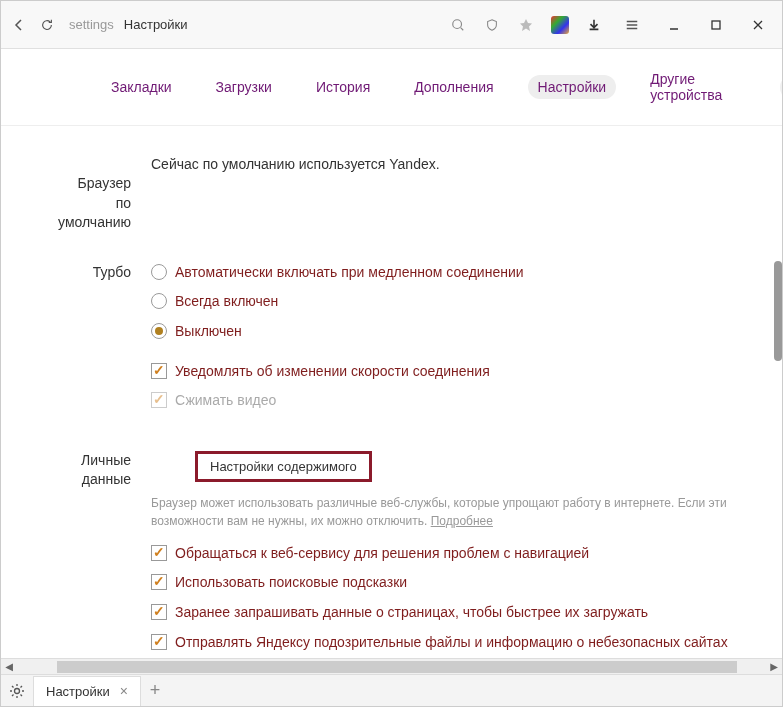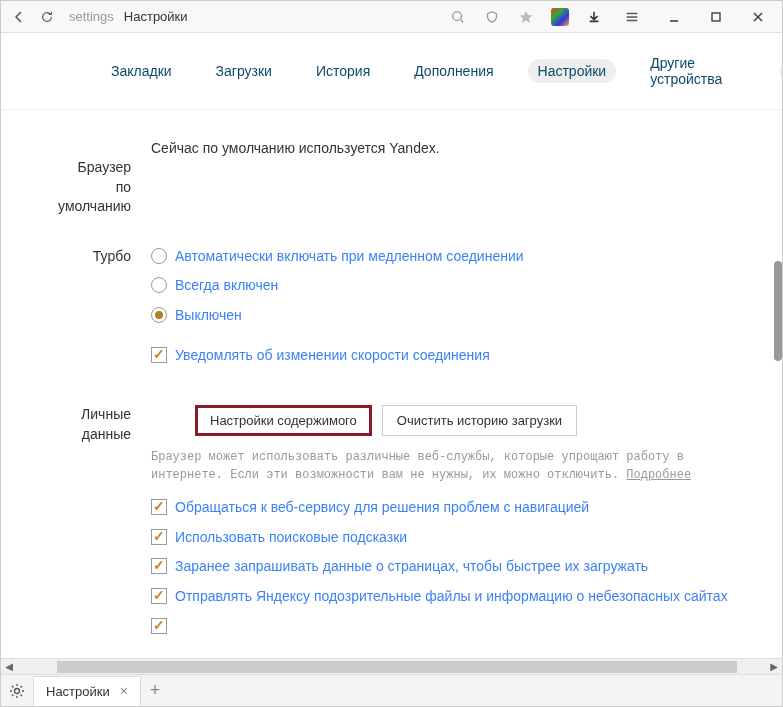--- a/index.html
+++ b/index.html
@@ -1,55 +1,55 @@
 <!DOCTYPE html>
 <html><head>
 <meta charset="utf-8">
 <style>
 * { box-sizing: border-box; margin: 0; padding: 0; }
 body { font-family: Arial, sans-serif; font-size: 13px; color: #333; background: #fff; width: 783px; height: 707px; overflow: hidden; position: relative; border: 1px solid #ccc; }
 
 
-.titlebar { height: 32px; display: flex; align-items: center; padding: 0 4px; border-bottom: 1px solid #e0e0e0; background: #f8f8f8; }
+.titlebar { height: 48px; display: flex; align-items: center; padding: 0 4px; border-bottom: 1px solid #e0e0e0; background: #f8f8f8; }
 .titlebar .nav-btn { width: 28px; height: 28px; display: flex; align-items: center; justify-content: center; color: #666; cursor: pointer; }
 .titlebar .url-area { flex: 1; display: flex; align-items: center; padding: 0 8px; gap: 6px; }
 .titlebar .url-text { color: #999; font-size: 13px; }
 .titlebar .url-title { color: #333; font-size: 13px; margin-left: 4px; }
 .titlebar .right-icons { display: flex; align-items: center; gap: 2px; }
 .titlebar .icon-btn { width: 32px; height: 28px; display: flex; align-items: center; justify-content: center; color: #555; cursor: pointer; }
 .titlebar .win-btn { width: 40px; height: 28px; display: flex; align-items: center; justify-content: center; color: #555; cursor: pointer; }
 .ext-icon { width: 18px; height: 18px; background: linear-gradient(135deg,#e33,#3a3,#33e,#ea3); border-radius: 3px; }
 
 
 .nav-tabs { display: flex; align-items: center; padding: 18px 40px 18px 100px; gap: 24px; border-bottom: 1px solid #eee; }
-.nav-tabs .tab { color: #0c4a6e; font-size: 14px; cursor: pointer; padding: 4px 10px; }
+.nav-tabs .tab { color: #701a75; font-size: 14px; cursor: pointer; padding: 4px 10px; }
 .nav-tabs .tab.active { background: #eee; border-radius: 12px; }
 .nav-tabs .spacer { flex: 1; }
 .nav-tabs .search-pill { background: #f0f0f0; border-radius: 14px; padding: 6px 14px; color: #999; font-size: 13px; max-width: 90px; overflow: hidden; white-space: nowrap; }
 
 
 .content { padding: 30px 40px 20px 40px; height: 560px; overflow-y: auto; position: relative; }
 .section { display: flex; margin-bottom: 30px; }
 .section-label { width: 110px; text-align: right; padding-right: 20px; color: #333; font-size: 14px; line-height: 1.4; }
 .section-body { flex: 1; }
 .section-body .text-line { font-size: 14px; color: #333; margin-bottom: 16px; }
 
-.radio-row, .check-row { display: flex; align-items: flex-start; gap: 8px; margin-bottom: 10px; font-size: 14px; color: #3b82f6; line-height: 1.4; }
+.radio-row, .check-row { display: flex; align-items: flex-start; gap: 8px; margin-bottom: 10px; font-size: 14px; color: #7f1d1d; line-height: 1.4; }
 .radio { width: 16px; height: 16px; border: 1px solid #999; border-radius: 50%; flex-shrink: 0; position: relative; background: #fff; margin-top: 1px; }
 .radio.checked::after { content: ''; position: absolute; width: 8px; height: 8px; background: #b08020; border-radius: 50%; top: 3px; left: 3px; }
 .checkbox { width: 16px; height: 16px; border: 1px solid #999; flex-shrink: 0; position: relative; background: #fff; margin-top: 1px; }
 .checkbox.checked::after { content: '✓'; position: absolute; color: #d08020; font-size: 14px; font-weight: bold; top: -3px; left: 1px; }
 .checkbox.disabled { opacity: 0.5; }
 .check-row.disabled { color: #aaa; }
 
 .btn-row { display: flex; gap: 10px; margin-bottom: 12px; }
 .btn { padding: 7px 14px; border: 1px solid #ccc; background: #fff; font-size: 13px; color: #333; cursor: pointer; }
 .btn.highlight { border: 3px solid #8b1a2b; padding: 5px 12px; margin-left: 44px; }
 
-.help-text { font-size: 12px; color: #999; line-height: 1.5; margin-bottom: 14px; font-family: Liberation Mono, monospace; }
+.help-text { font-size: 12px; color: #999; line-height: 1.5; margin-bottom: 14px; }
 .help-text .link { text-decoration: underline; cursor: pointer; }
 
 
 .win-scroll { position: absolute; right: 0; top: 260px; width: 8px; height: 100px; background: #999; border-radius: 4px; }
 
 
 .bottom-scroll { position: absolute; bottom: 32px; left: 0; right: 0; height: 16px; background: #f0f0f0; border-top: 1px solid #ddd; display: flex; align-items: center; }
 .bottom-scroll .arrow { width: 16px; height: 16px; display: flex; align-items: center; justify-content: center; color: #666; font-size: 10px; }
 .bottom-scroll .track { flex: 1; height: 14px; background: #f0f0f0; position: relative; }
 .bottom-scroll .thumb { position: absolute; left: 40px; width: 680px; height: 12px; background: #ccc; top: 1px; }
@@ -161,29 +161,32 @@
       </div>
       <div class="radio-row">
         <span class="radio checked"></span>
         <span>Выключен</span>
       </div>
       <div style="height:10px"></div>
       <div class="check-row">
         <span class="checkbox checked"></span>
         <span>Уведомлять об изменении скорости соединения</span>
       </div>
+      <div class="check-row disabled">
+        <span class="checkbox checked disabled"></span>
+        <span>Сжимать видео</span>
+      </div>
     </div>
   </div>
 
   <div class="section">
     <div class="section-label">Личные данные</div>
     <div class="section-body">
       <div class="btn-row">
         <button class="btn highlight">Настройки содержимого</button>
-        <button class="btn">Очистить историю загрузки</button>
       </div>
       <div class="help-text">
         <span>Браузер может использовать различные веб-службы, которые упрощают работу в интернете. Если эти возможности вам не нужны, их можно отключить. </span><span class="link">Подробнее</span>
       </div>
       <div class="check-row">
         <span class="checkbox checked"></span>
         <span>Обращаться к веб-сервису для решения проблем с навигацией</span>
       </div>
       <div class="check-row">
         <span class="checkbox checked"></span>

